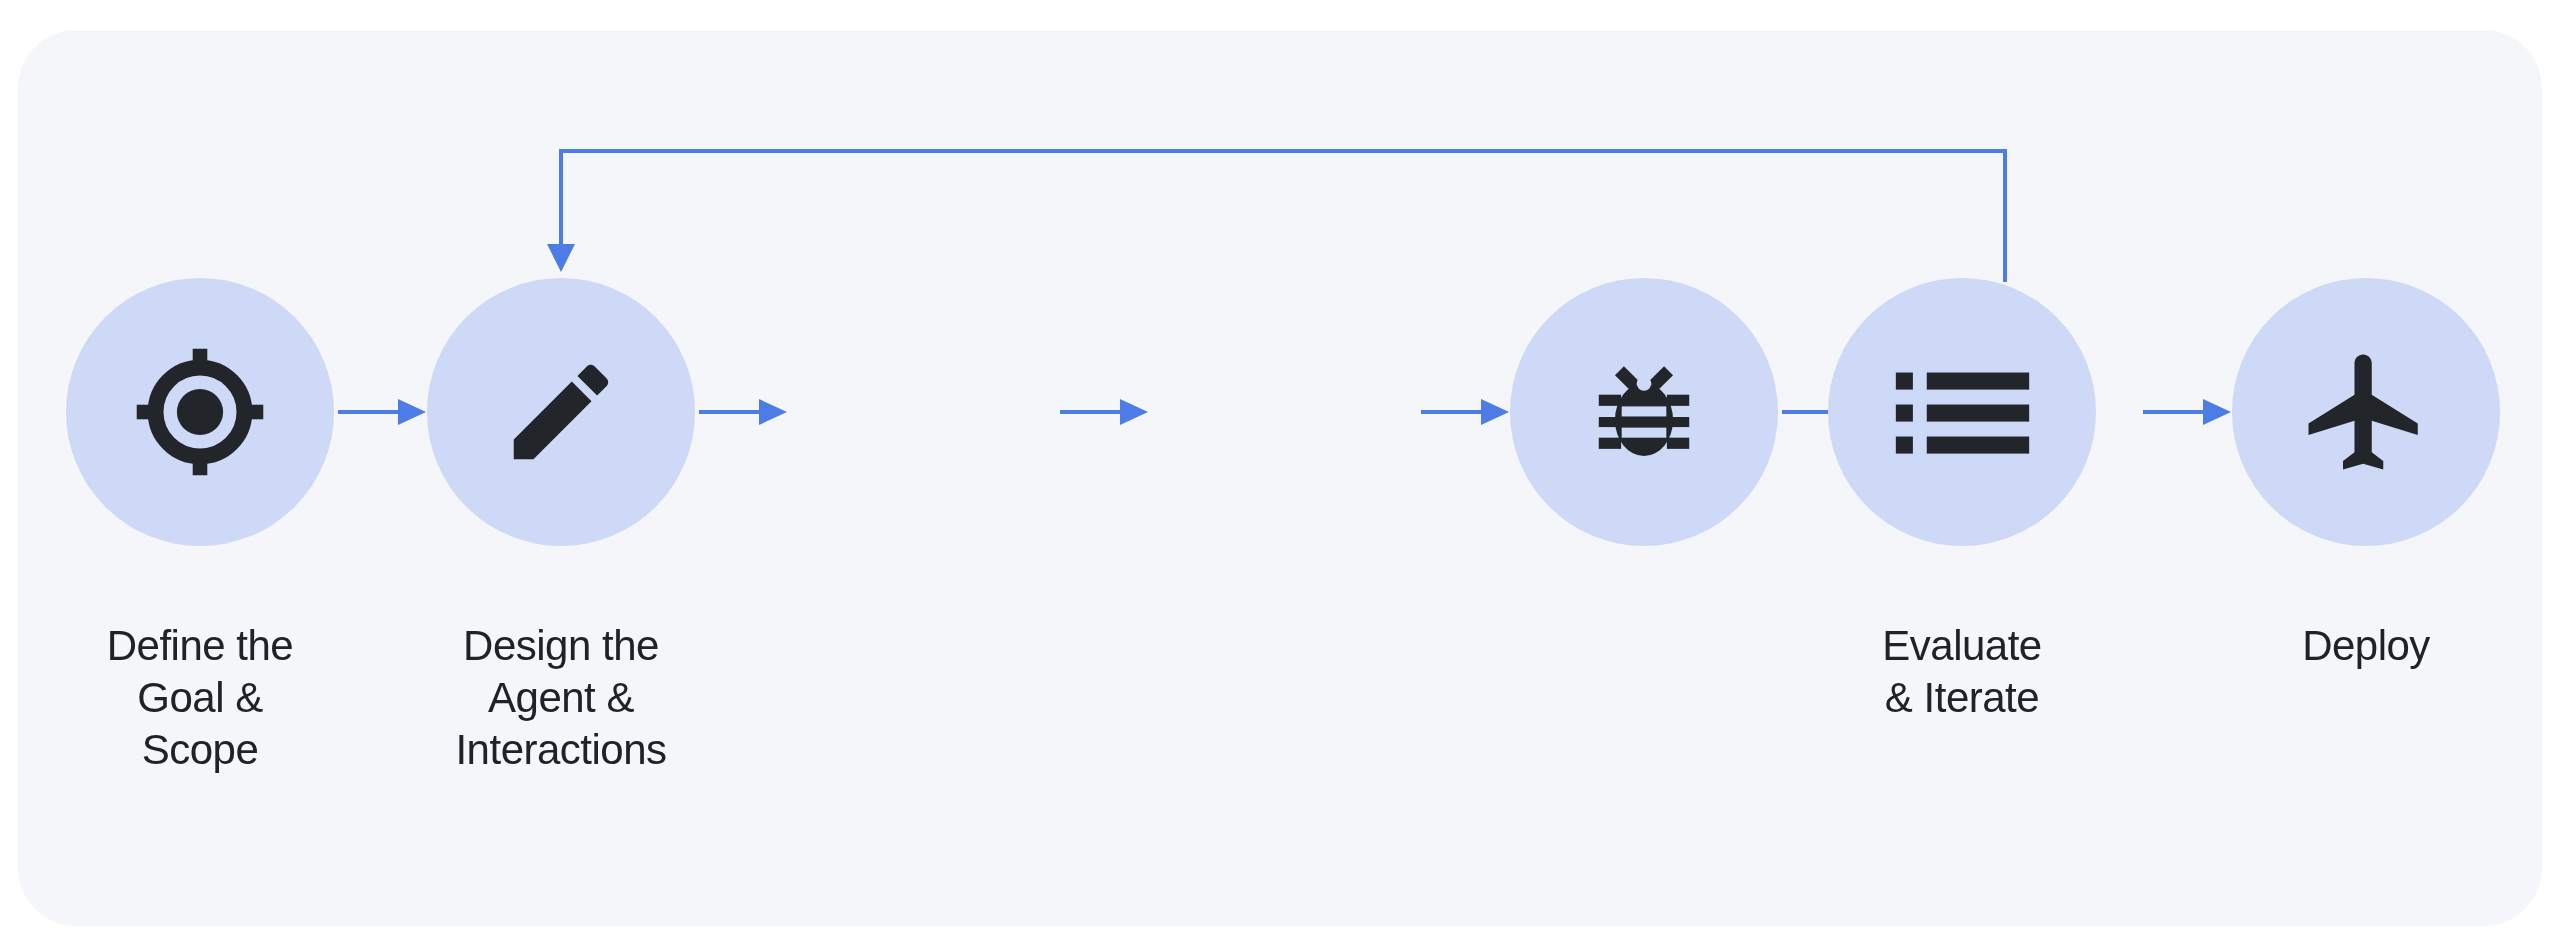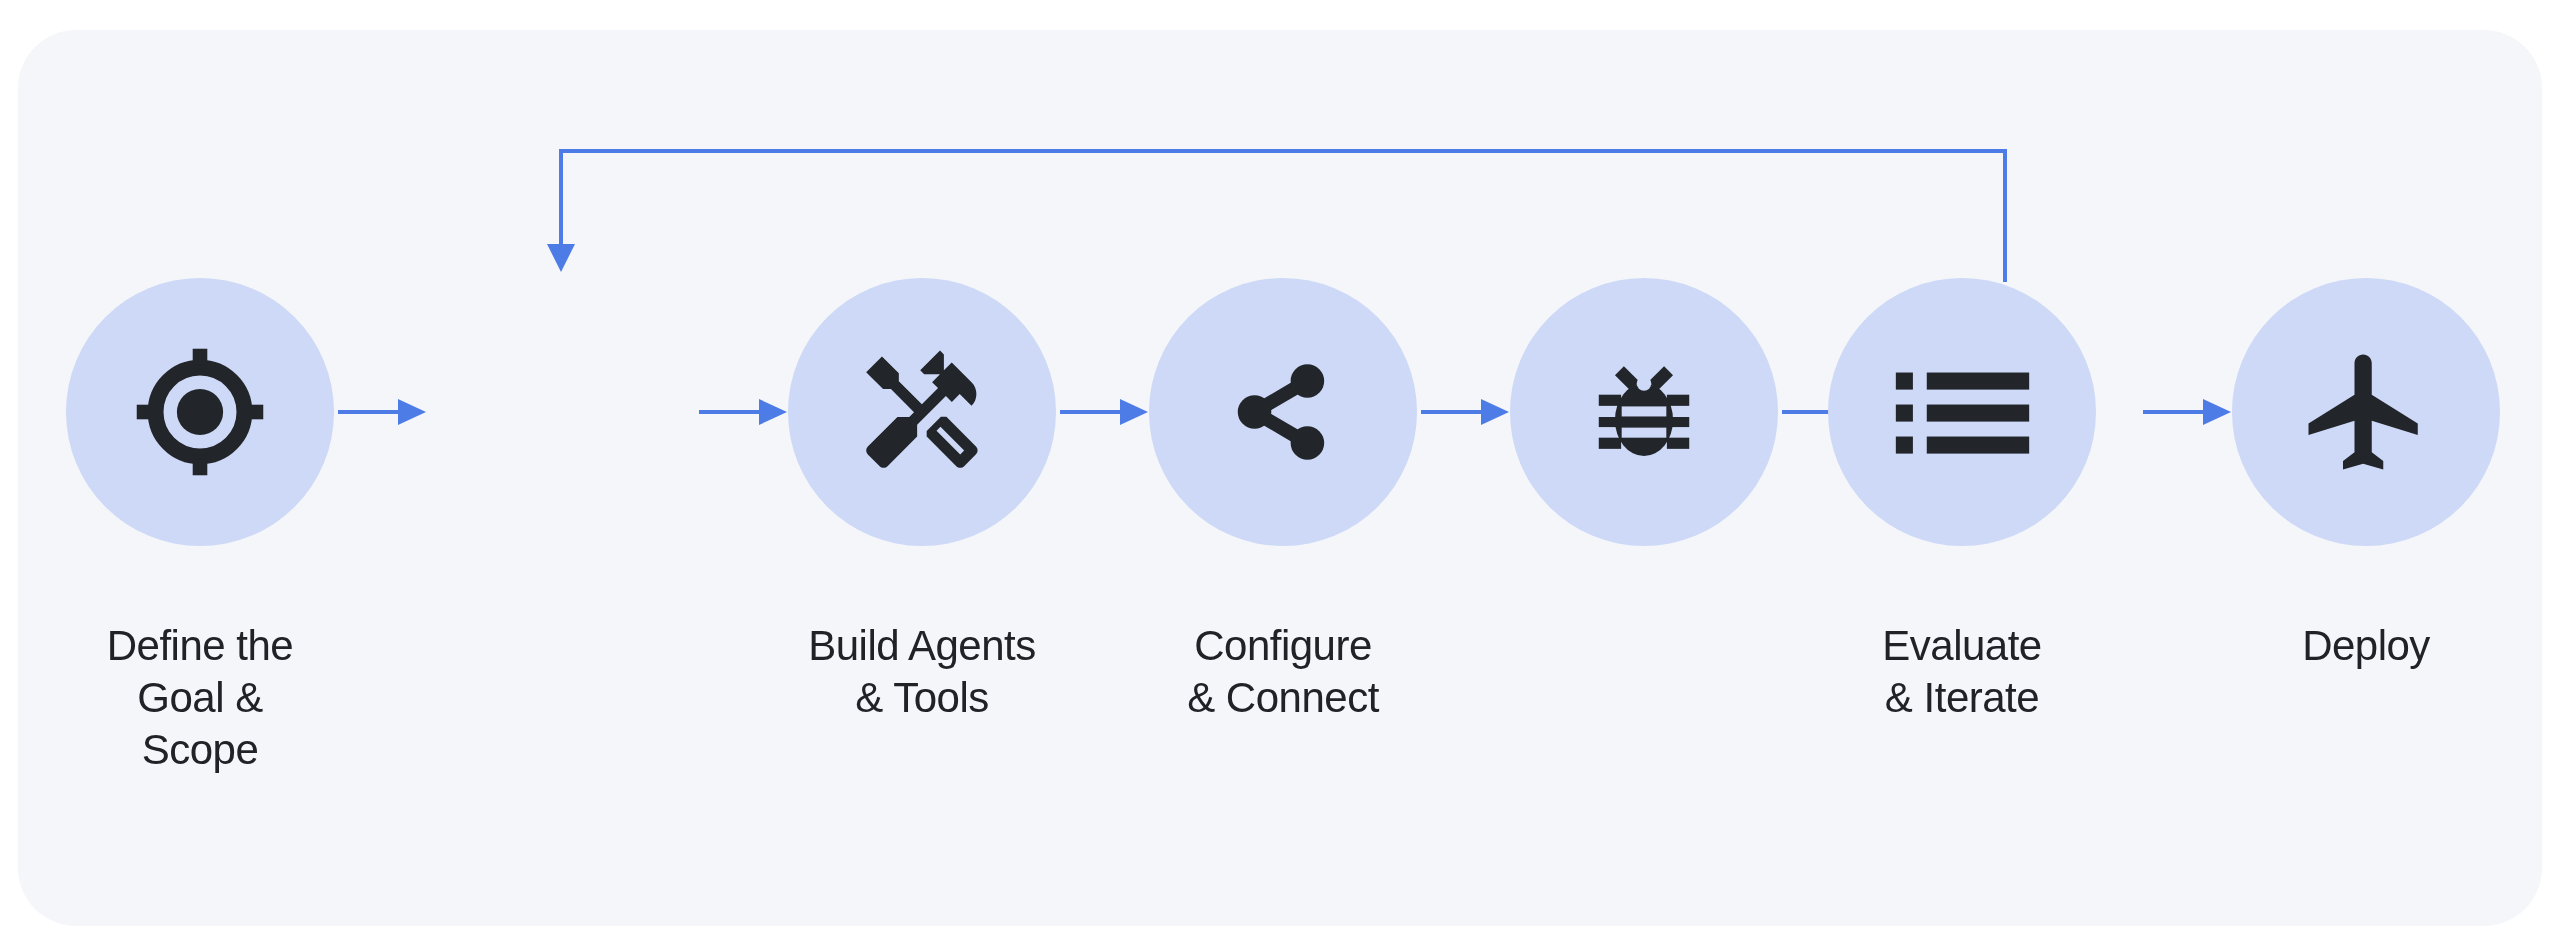--- a/index.html
+++ b/index.html
@@ -78,49 +78,32 @@
           <rect x="1.6" y="10.8" width="3.4" height="2.4"></rect>
           <rect x="19.0" y="10.8" width="3.4" height="2.4"></rect>
         </g>
       </svg>
     </div>
     <div class="step-label">Define the
 Goal &amp;
 Scope</div>
   </div>
 
-
-  <div class="step" style="left:788px">
+  <div class="step" style="left:427px">
     <div class="circle">
-      <svg class="icon" width="134" height="134" viewBox="0 0 24 24">
-        <g fill="#22252a" fill-rule="evenodd">
-          <path d="M21.67 18.17l-5.3-5.3h-.99l-2.54 2.54v.99l5.3 5.3c.39.39 1.02.39 1.41 0l2.12-2.12c.39-.39.39-1.03 0-1.41zm-2.83 1.42l-4.24-4.24.71-.71 4.24 4.24-.71.71z"></path>
-          <path d="M17.34 10.19l1.41-1.41 2.12 2.12c1.17-1.17 1.17-3.07 0-4.24l-3.54-3.54-1.41 1.41V1.71l-.7-.71-3.54 3.54.71.71h2.83l-1.41 1.41 1.06 1.06-2.89 2.89-4.13-4.13V5.06L4.83 2.04 2 4.87l3.03 3.03h1.41l4.13 4.13-.85.85H7.6l-5.3 5.3c-.39.39-.39 1.02 0 1.41l2.12 2.12c.39.39 1.02.39 1.41 0l5.3-5.3v-2.12l5.15-5.15 1.06 1.06z"></path>
-        </g>
+      <svg class="icon" width="126" height="126" viewBox="0 0 24 24">
+        <path fill="#22252a" d="M3 17.25V21h3.75L17.81 9.94l-3.75-3.75L3 17.25zM20.71 7.04c.39-.39.39-1.02 0-1.41l-2.34-2.34c-.39-.39-1.02-.39-1.41 0l-1.83 1.83 3.75 3.75 1.83-1.83z"></path>
       </svg>
     </div>
-    <div class="step-label">Build Agents
-&amp; Tools</div>
+    <div class="step-label">Design the
+Agent &amp;
+Interactions</div>
   </div>
 
-  <div class="step" style="left:1149px">
-    <div class="circle">
-      <svg class="icon" width="122" height="122" viewBox="0 0 24 24">
-        <g stroke="#22252a" stroke-width="2.7" fill="#22252a">
-          <line x1="6.4" y1="12" x2="16.6" y2="6"></line>
-          <line x1="6.4" y1="12" x2="16.6" y2="18"></line>
-          <circle cx="6.4" cy="12" r="3.3" stroke="none"></circle>
-          <circle cx="16.8" cy="5.9" r="3.3" stroke="none"></circle>
-          <circle cx="16.8" cy="18.1" r="3.3" stroke="none"></circle>
-        </g>
-      </svg>
-    </div>
-    <div class="step-label">Configure
-&amp; Connect</div>
-  </div>
+
 
   <div class="step" style="left:1510px">
     <div class="circle">
       <svg class="icon" width="134" height="134" viewBox="0 0 24 24">
         <g fill="#22252a">
           <rect x="3.9" y="8.9" width="4.0" height="2.0"></rect>
           <rect x="16.1" y="8.9" width="4.0" height="2.0"></rect>
           <rect x="3.9" y="12.9" width="4.0" height="1.8"></rect>
           <rect x="16.1" y="12.9" width="4.0" height="1.8"></rect>
           <rect x="3.9" y="16.6" width="4.0" height="2.0"></rect>

